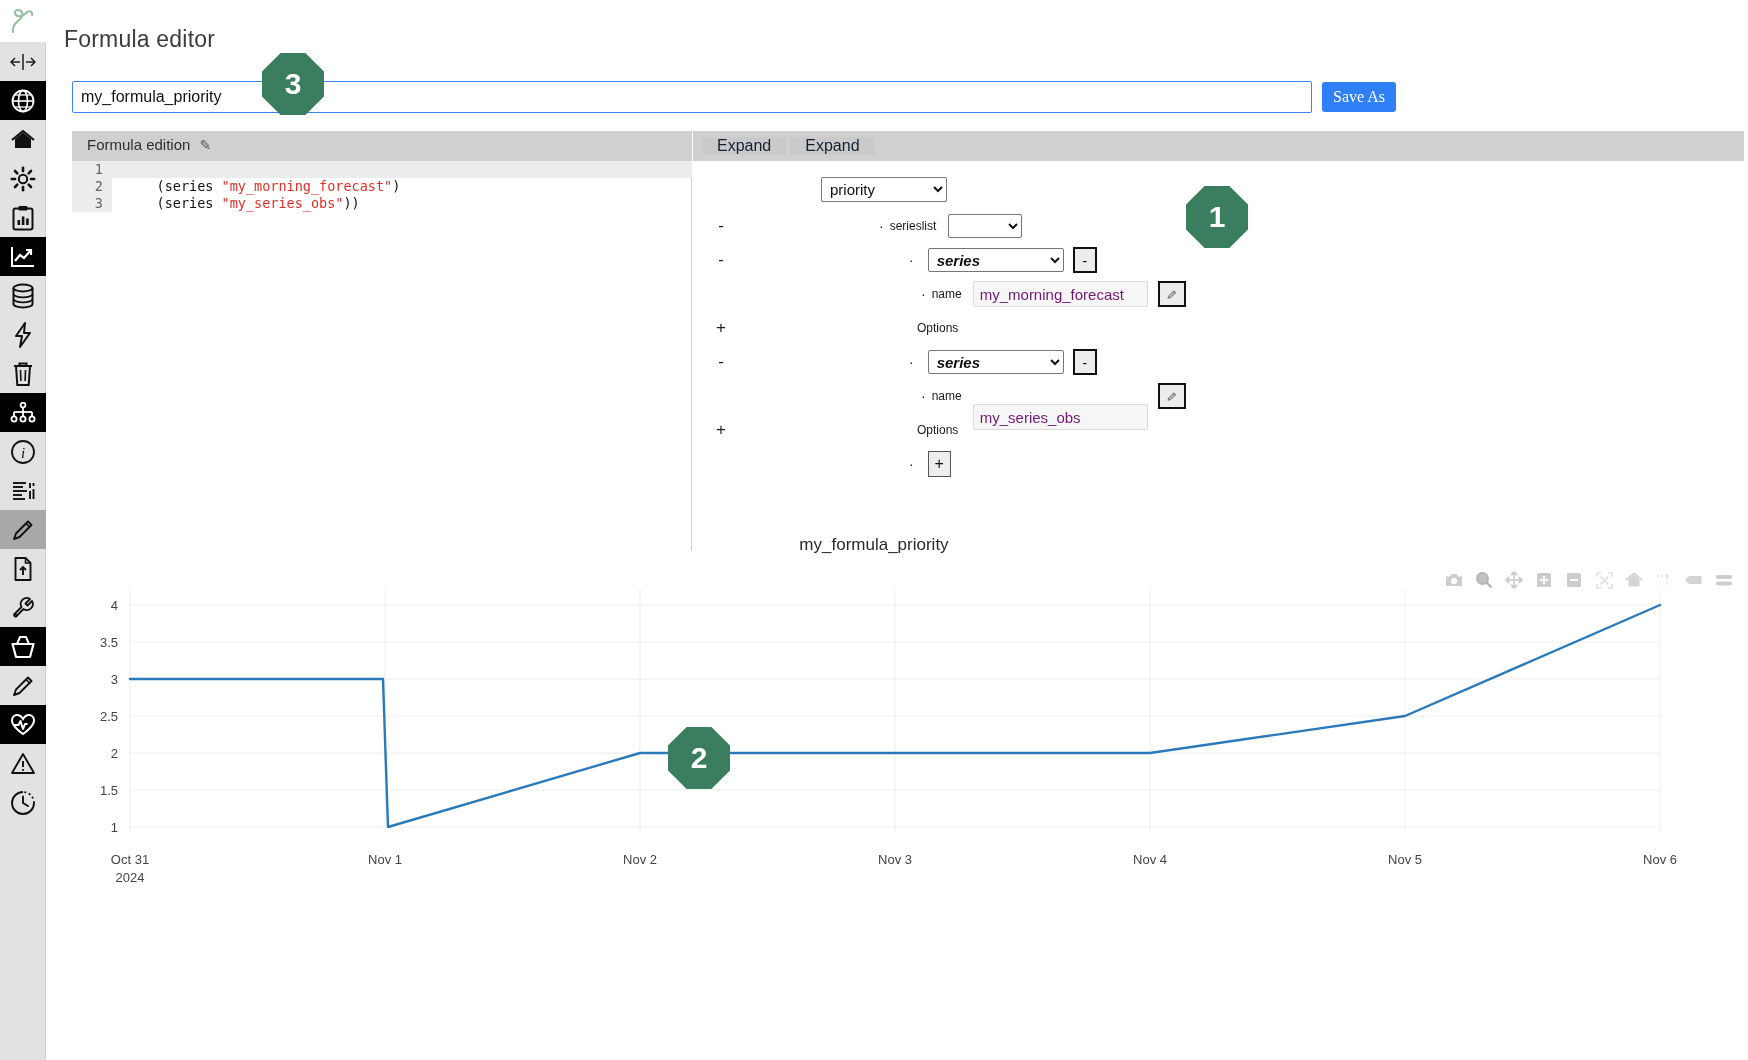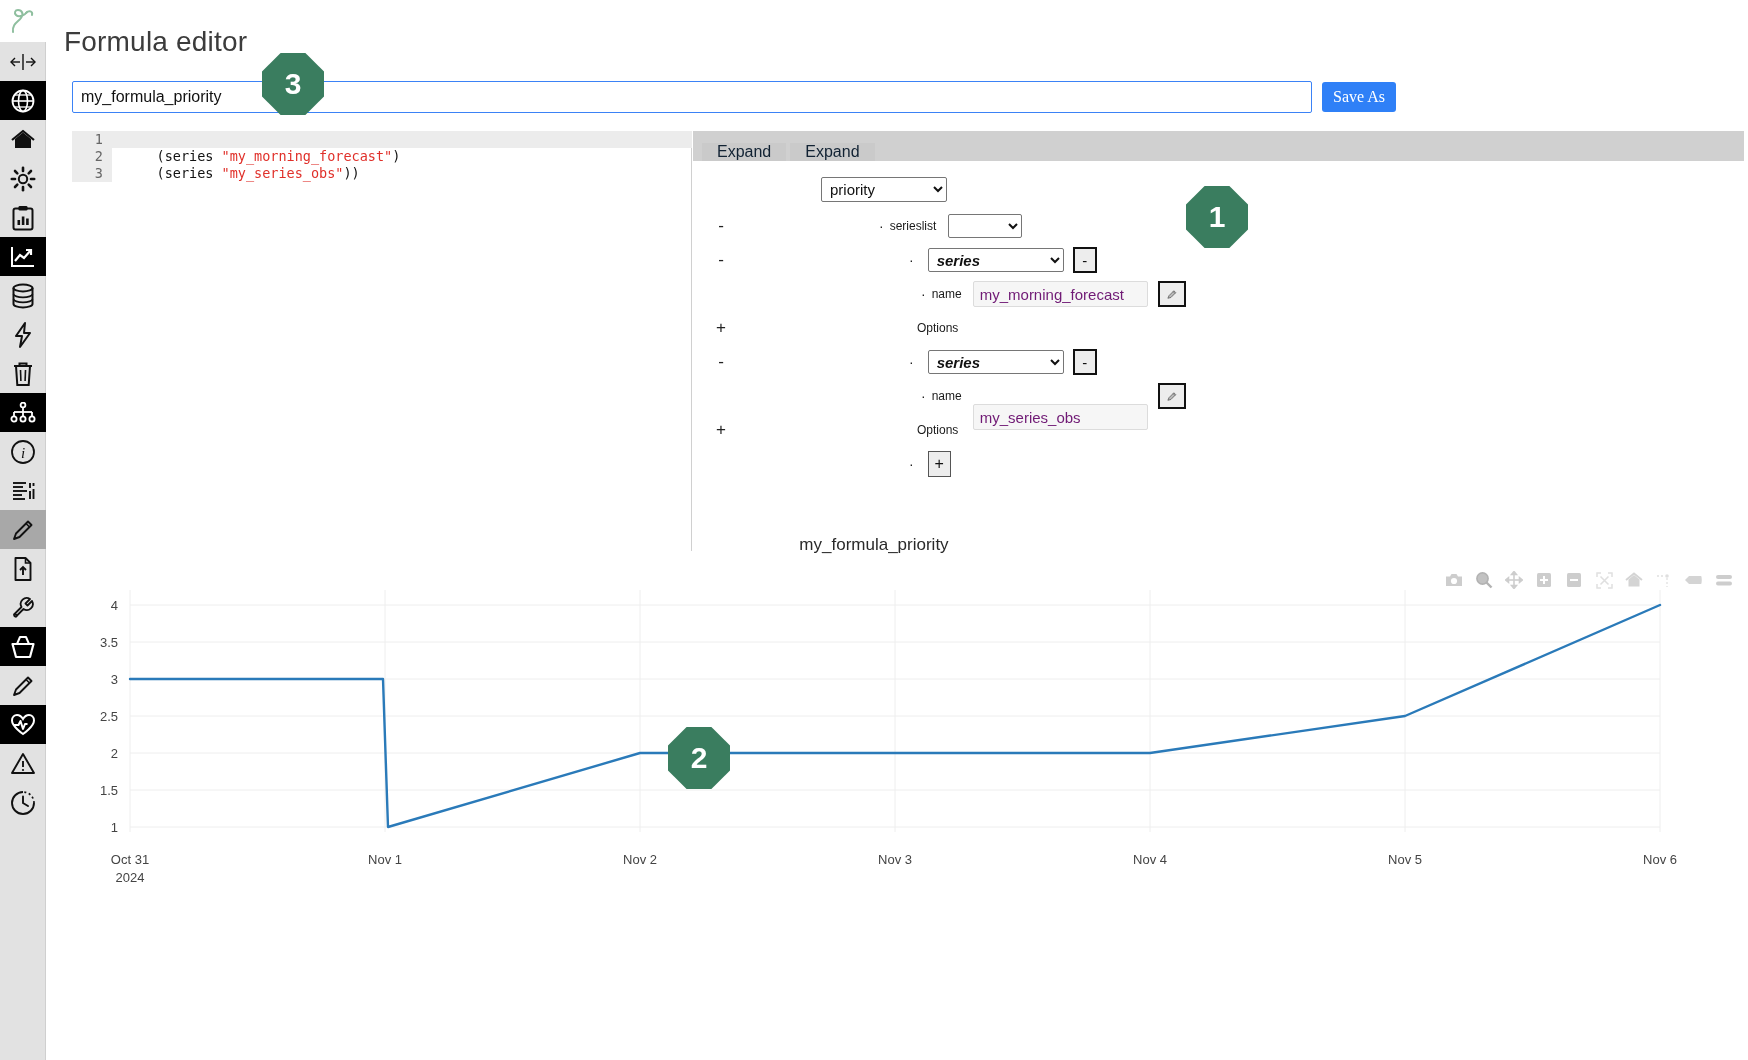--- a/index.html
+++ b/index.html
@@ -28,21 +28,21 @@
     display: flex; align-items: center; justify-content: center;
     color: #111; background: transparent;
   }
   .sb-item.dark { background: #000; color: #fff; }
   .sb-item.gray { background: #a8a8a8; color: #111; }
   .sb-item svg { display:block; }
 
   
   #page-title {
     position: absolute; left: 64px; top: 26px;
-    font-size: 28px; color: #3c3c3c; font-weight: 400;
+    font-size: 23px; color: #3c3c3c; font-weight: 400;
     letter-spacing: .2px;
   }
   #name-row { position: absolute; left: 72px; top: 81px; width: 1600px; height: 34px; }
   #formula-name {
     position: absolute; left: 0; top: 0;
     width: 1240px; height: 32px;
     border: 1px solid #3b82f6; border-radius: 2px;
     padding: 2px 8px; font-size: 16px; color: #111;
     font-family: "Liberation Sans", sans-serif;
     background: #fff; outline: none;
@@ -83,21 +83,21 @@
   .code-line:not(:first-child) .ln { background:#ececec; }
   .ctext { padding-left: 12px; color: #111; white-space: pre; }
   .str { color: #e0302a; }
   #code-rowbg {
     position:absolute; left:40px; top:0; width:580px; height:17px; background:#ececec;
   }
 
   
   #form-pane { position: absolute; left: 621px; top: 0; width: 1051px; height: 420px; }
   #tabstrip {
-    height: 30px; background: #d0d0d0; display: flex; align-items: flex-end;
+    height: 30px; background: #d0d0d0; display: flex; align-items: center;
     padding-left: 9px;
   }
   .tab {
     padding: 0 15px; display:flex; align-items:center; font-size: 16px;
     color: #123; background: #cacaca; margin-right: 4px; cursor: pointer;
   }
   .tab.active { background: #cacaca; }
 
   #form-body { position: relative; padding-top: 8px; }
   .frow { display: flex; align-items: center; height: 34px; }
@@ -369,20 +369,24 @@
   <div id="page-title">Formula editor</div>
 
   <div id="name-row">
     <input id="formula-name" type="text" value="my_formula_priority" style="">
     <button id="save-as">Save As</button>
   </div>
 
   <div id="body-split">
 
     <div id="code-pane">
+      <div id="code-header">
+        <span>Formula edition</span>
+        <span class="pin">✎</span>
+      </div>
       <div id="code-area">
         <div id="code-rowbg"></div>
         <div class="code-line">
           <span class="ln">1</span>
           <span class="ctext"><span>(priority</span></span>
         </div>
         <div class="code-line">
           <span class="ln">2</span>
           <span class="ctext"><span>    (series </span><span class="str">"my_morning_forecast"</span><span>)</span></span>
         </div>

